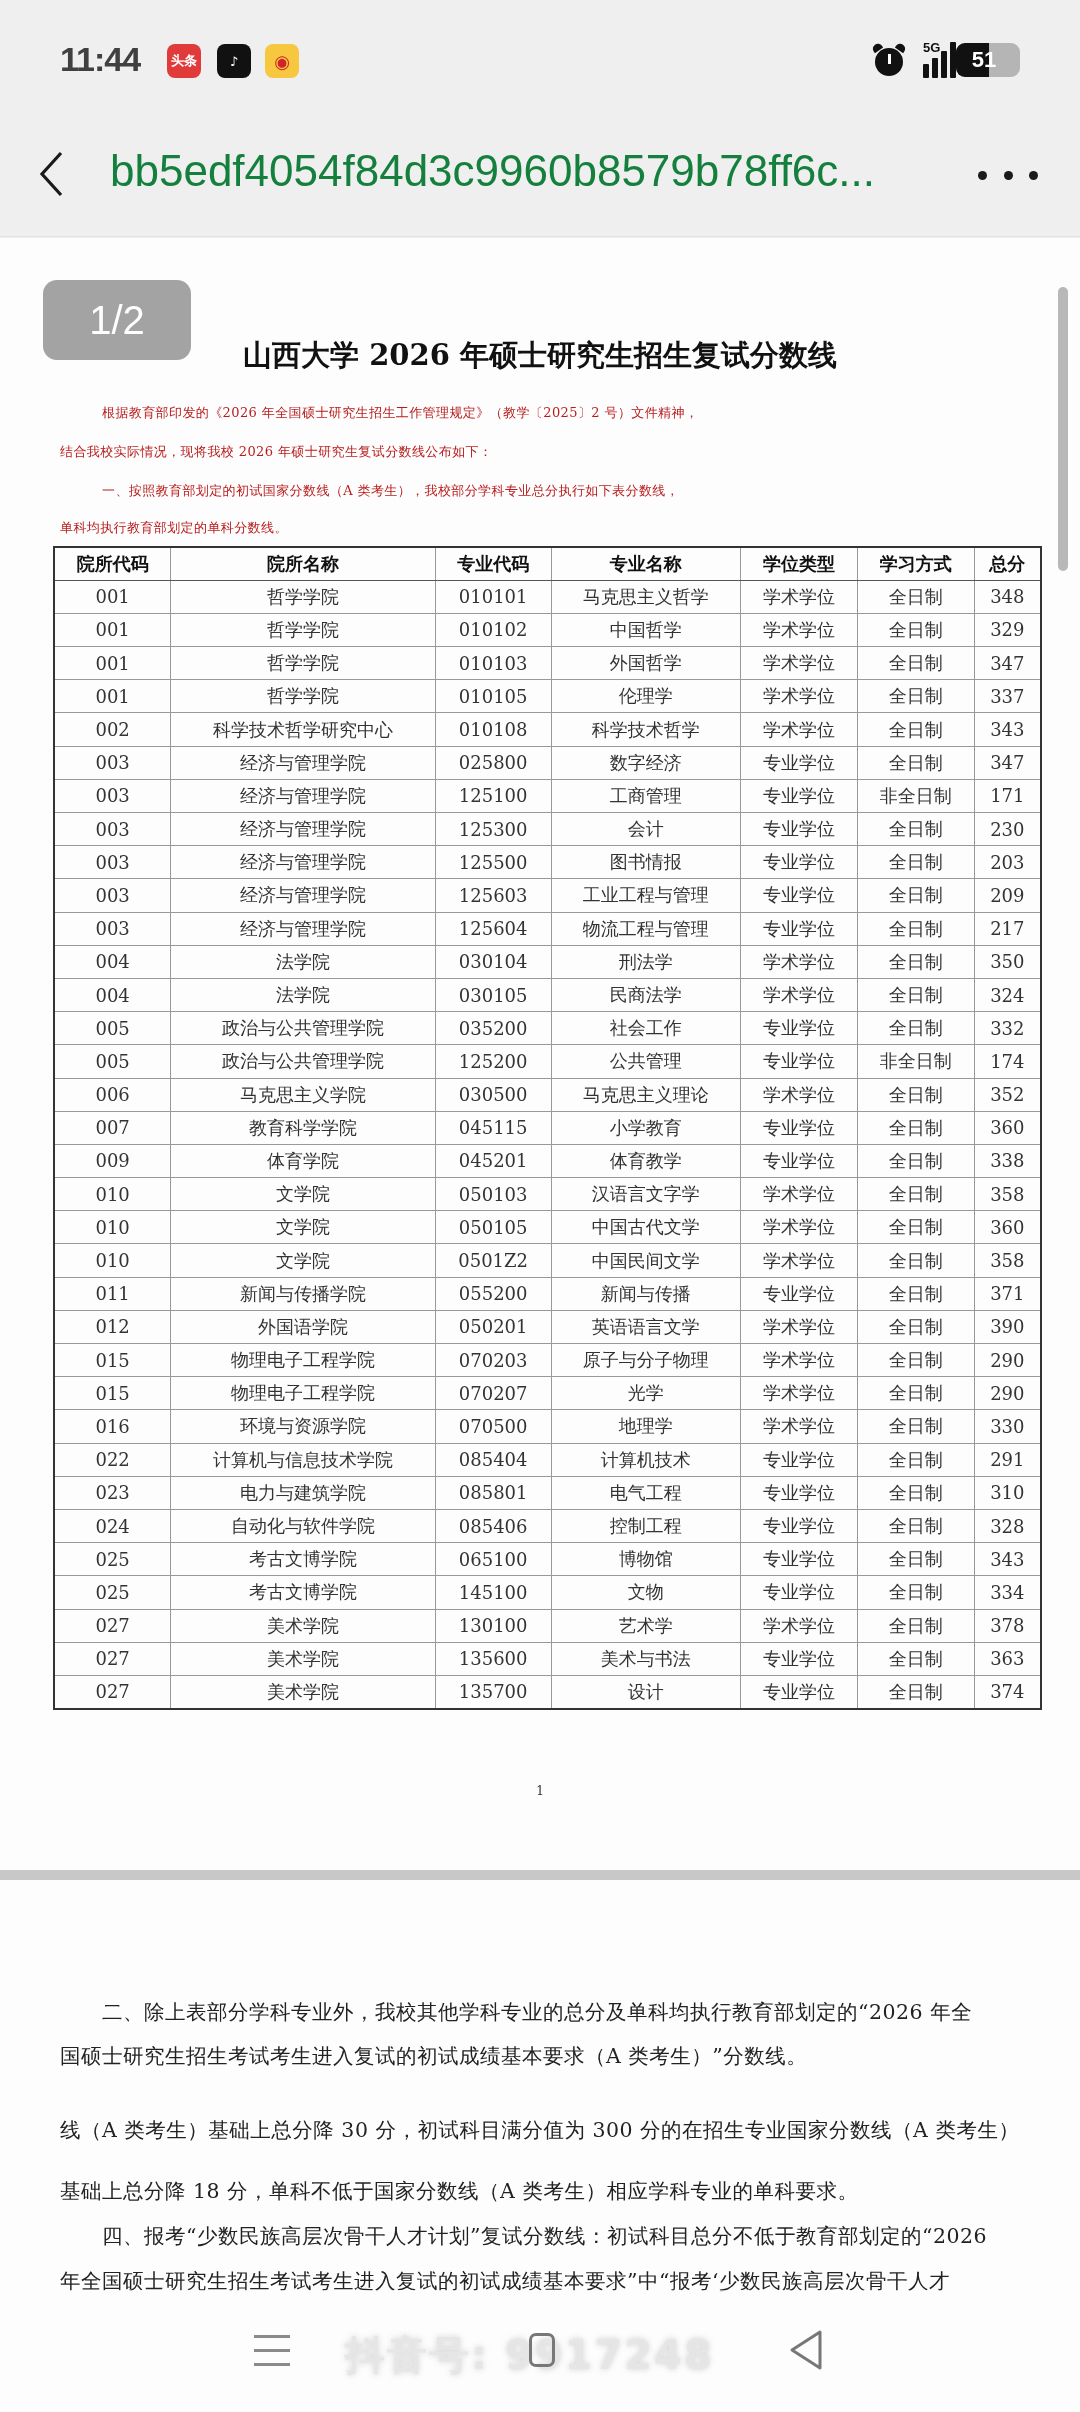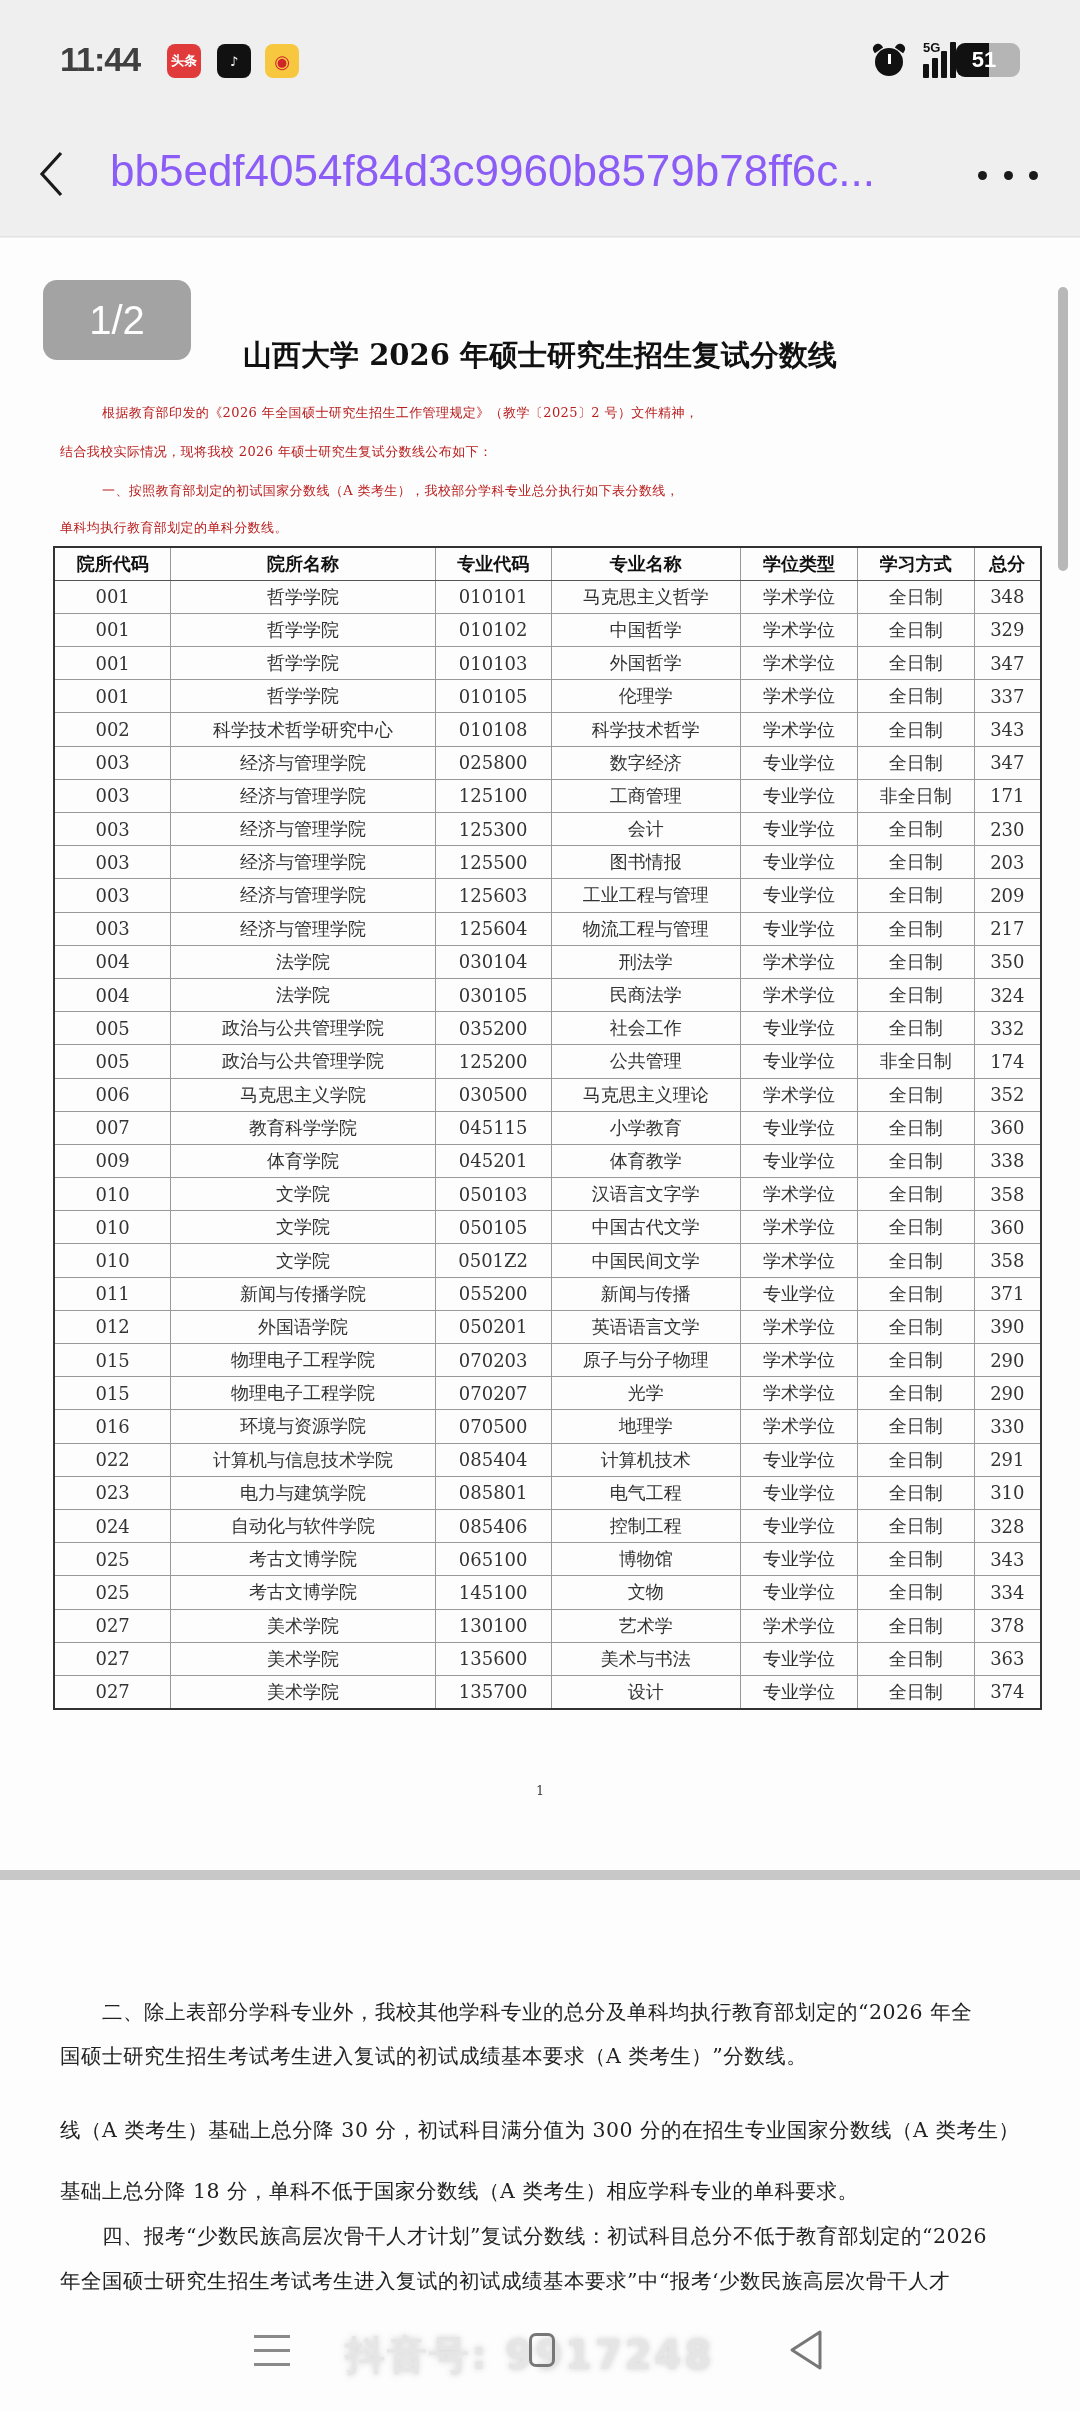--- a/index.html
+++ b/index.html
@@ -24,21 +24,21 @@
   .signal .net { position: absolute; left: 16px; top: -2px; font-size: 13px; font-weight: bold; font-family: "Liberation Sans", sans-serif; }
   .signal .bar { width: 6px; background: #111; border-radius: 1px; }
   .battery { width: 64px; height: 34px; border-radius: 9px; background: #b5b5b5; position: relative; overflow: hidden; padding-left: 6px; }
   .battery .fill { position: absolute; left: 0; top: 0; bottom: 0; width: 51%; background: #111; }
   .battery .lvl { position: absolute; left: 0; right: 8px; top: 0; bottom: 0; display: flex; align-items: center; justify-content: center; color: #fff; font-weight: bold; font-size: 22px; font-family: "Liberation Sans", sans-serif; }
 
   
   .app-header { position: absolute; left: 0; top: 110px; width: 1080px; height: 127px; background: #efefef; border-bottom: 1px solid #e2e2e2; }
   .back-btn { position: absolute; left: 32px; top: 34px; width: 40px; height: 60px; display: flex; align-items: center; justify-content: center; }
   .back-btn svg { width: 30px; height: 48px; }
-  .header-title { position: absolute; left: 110px; top: 36px; font-family: "Liberation Sans", sans-serif; font-size: 44px; color: #8b5cf6; white-space: nowrap; }
+  .header-title { position: absolute; left: 110px; top: 36px; font-family: "Liberation Sans", sans-serif; font-size: 44px; color: #15803d; white-space: nowrap; }
   .more-btn { position: absolute; right: 42px; top: 50px; width: 60px; height: 30px; display: flex; align-items: center; justify-content: space-between; }
   .more-btn i { display: block; width: 9px; height: 9px; border-radius: 50%; background: #1a1a1a; }
 
   
   .doc-view { position: absolute; left: 0; top: 238px; width: 1080px; height: 2174px; background: #fdfdfd; overflow: hidden; }
   .page1 { position: absolute; left: 0; top: 0; width: 1080px; height: 1632px; background: #fdfdfd; }
   .page-divider { position: absolute; left: 0; top: 1632px; width: 1080px; height: 10px; background: #c8c8c8; }
   .page2 { position: absolute; left: 0; top: 1642px; width: 1080px; height: 600px; background: #fdfdfd; }
 
   .page-badge { position: absolute; left: 43px; top: 42px; width: 148px; height: 80px; background: #a3a3a3; border-radius: 14px; color: #fff; font-family: "Liberation Sans", sans-serif; font-size: 40px; display: flex; align-items: center; justify-content: center; z-index: 3; }

